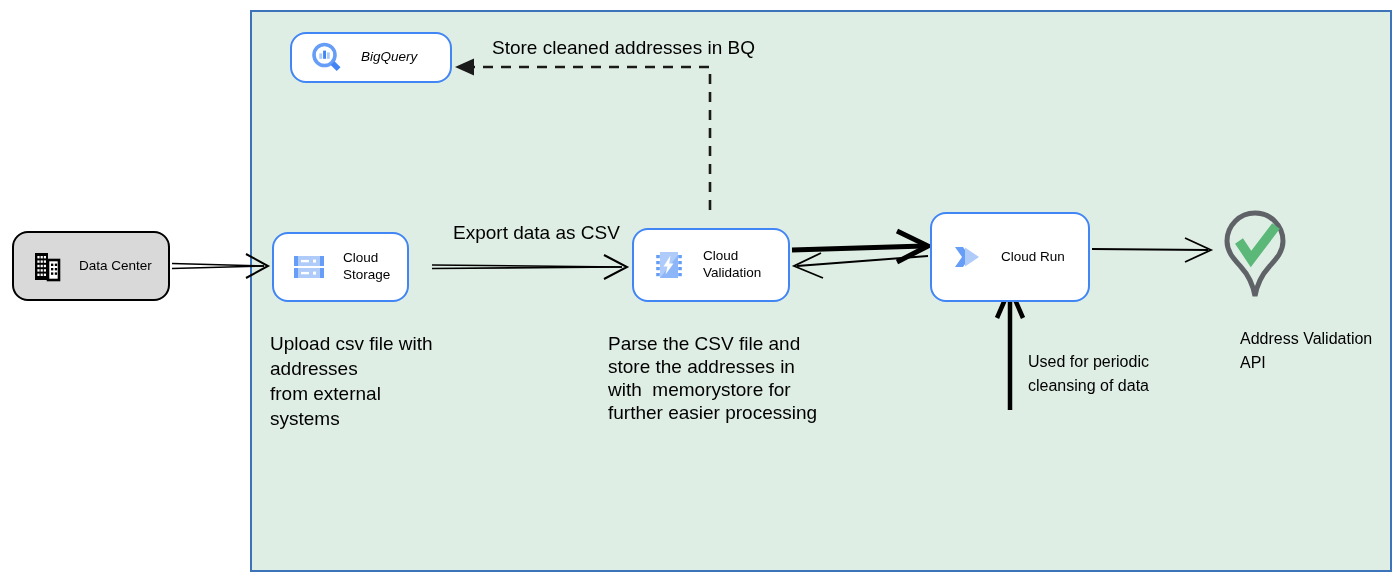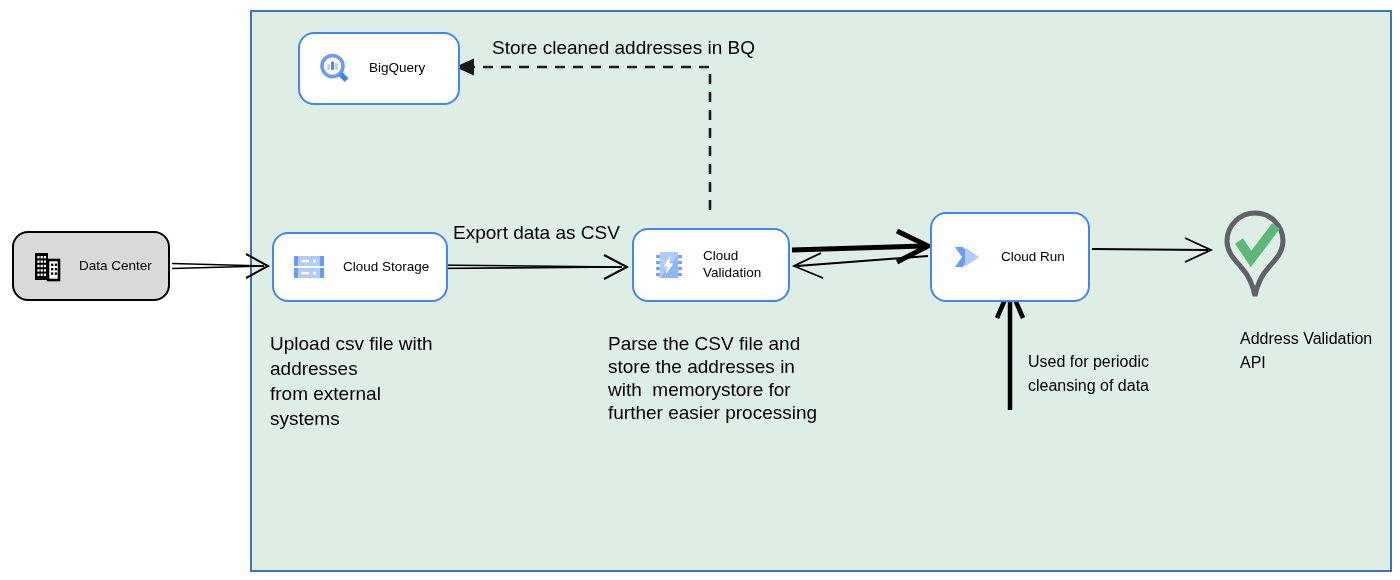--- a/index.html
+++ b/index.html
@@ -40,22 +40,22 @@
     line-height: 1.25;
     color: #000;
     white-space: pre-wrap;
   }
   #node-datacenter {
     left: 12px; top: 231px; width: 158px; height: 70px;
     background: var(--datacenter_fill, #d9d9d9);
     border: 2px solid var(--datacenter_border, #000);
     border-radius: 16px;
   }
-  #node-bigquery    { left: 298px; top: 32px;  width: 162px; height: 73px; }
-  #node-storage     { left: 272px; top: 232px; width: 176px; height: 70px; }
+  #node-bigquery    { left: 290px; top: 32px;  width: 162px; height: 51px; font-style: italic; }
+  #node-storage     { left: 272px; top: 232px; width: 137px; height: 70px; }
   #node-memorystore { left: 632px; top: 228px; width: 158px; height: 74px; }
   #node-run         { left: 930px; top: 212px; width: 160px; height: 90px; }
   #node-scheduler   { left: 930px; top: 412px; width: 160px; height: 70px; }
   .note {
     position: absolute;
     color: #000;
     font-size: 19px;
     line-height: 25px;
     white-space: pre-wrap;
   }

